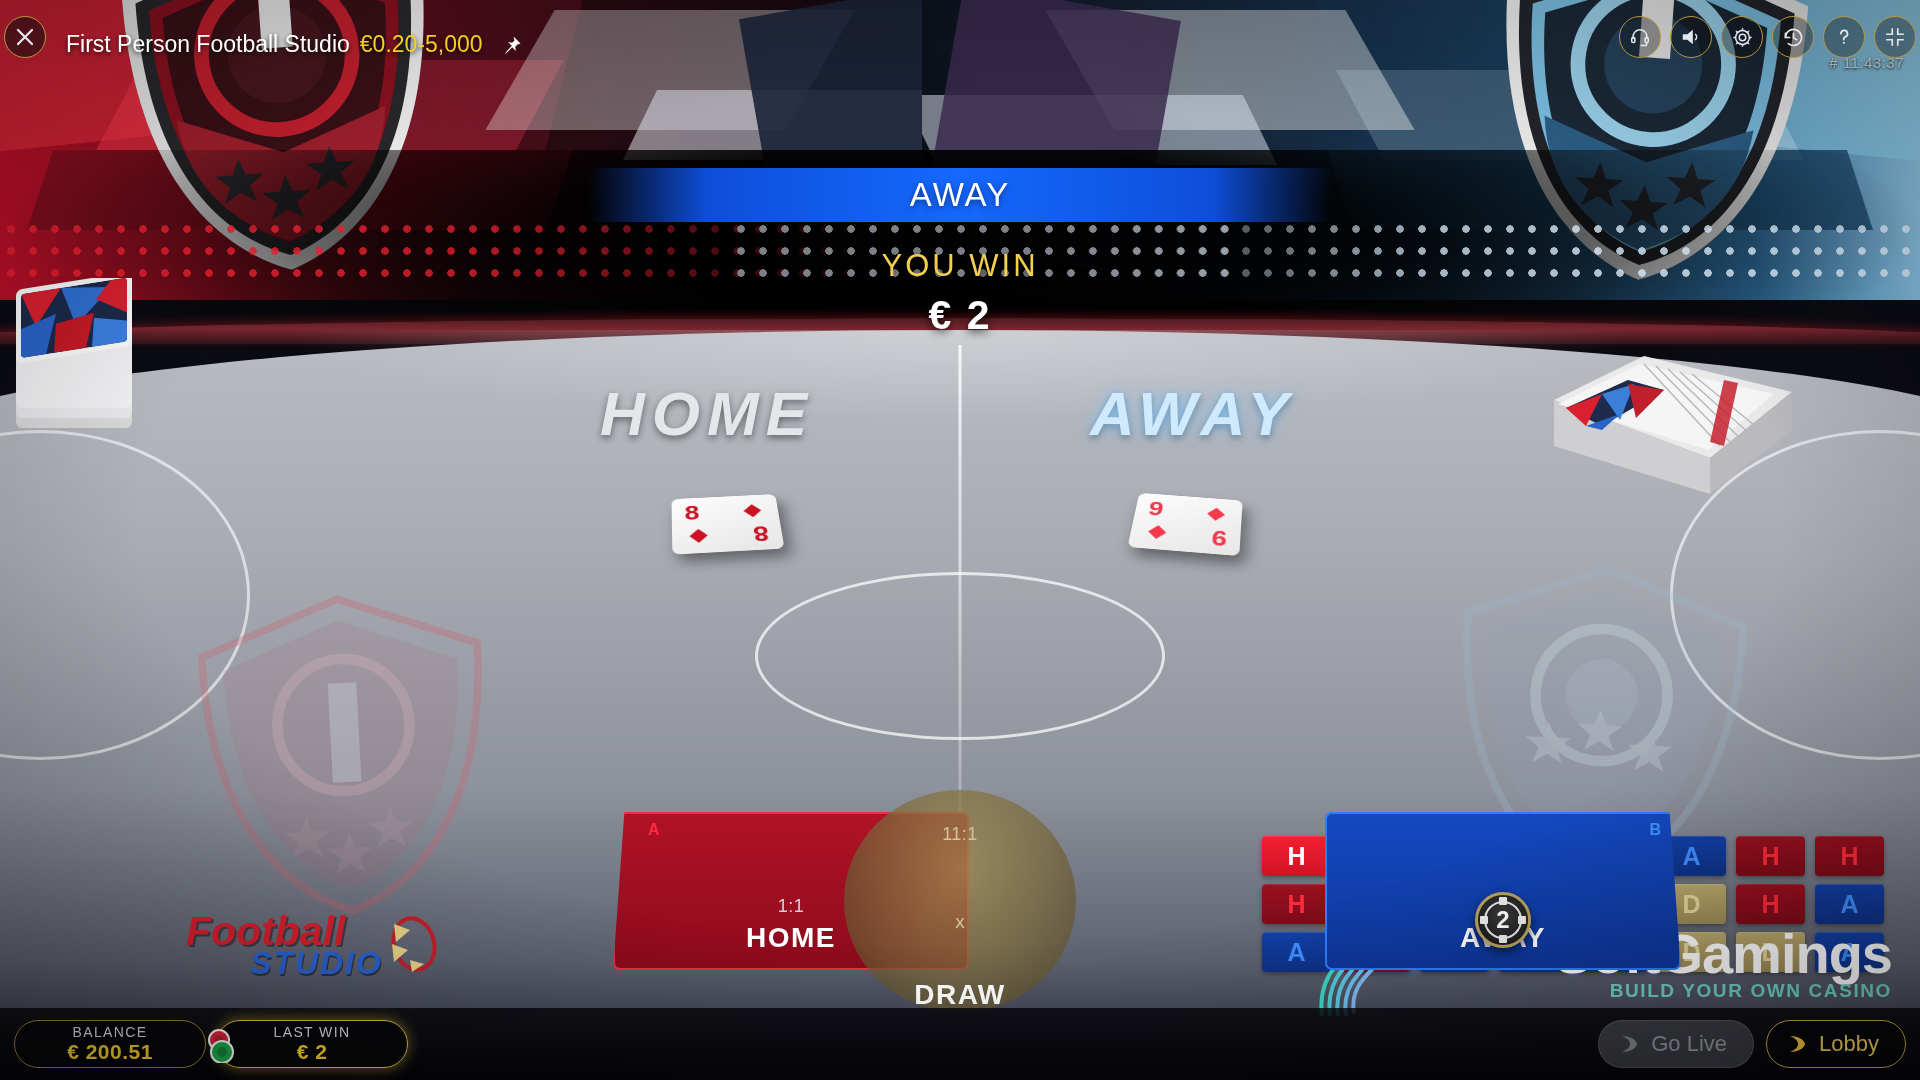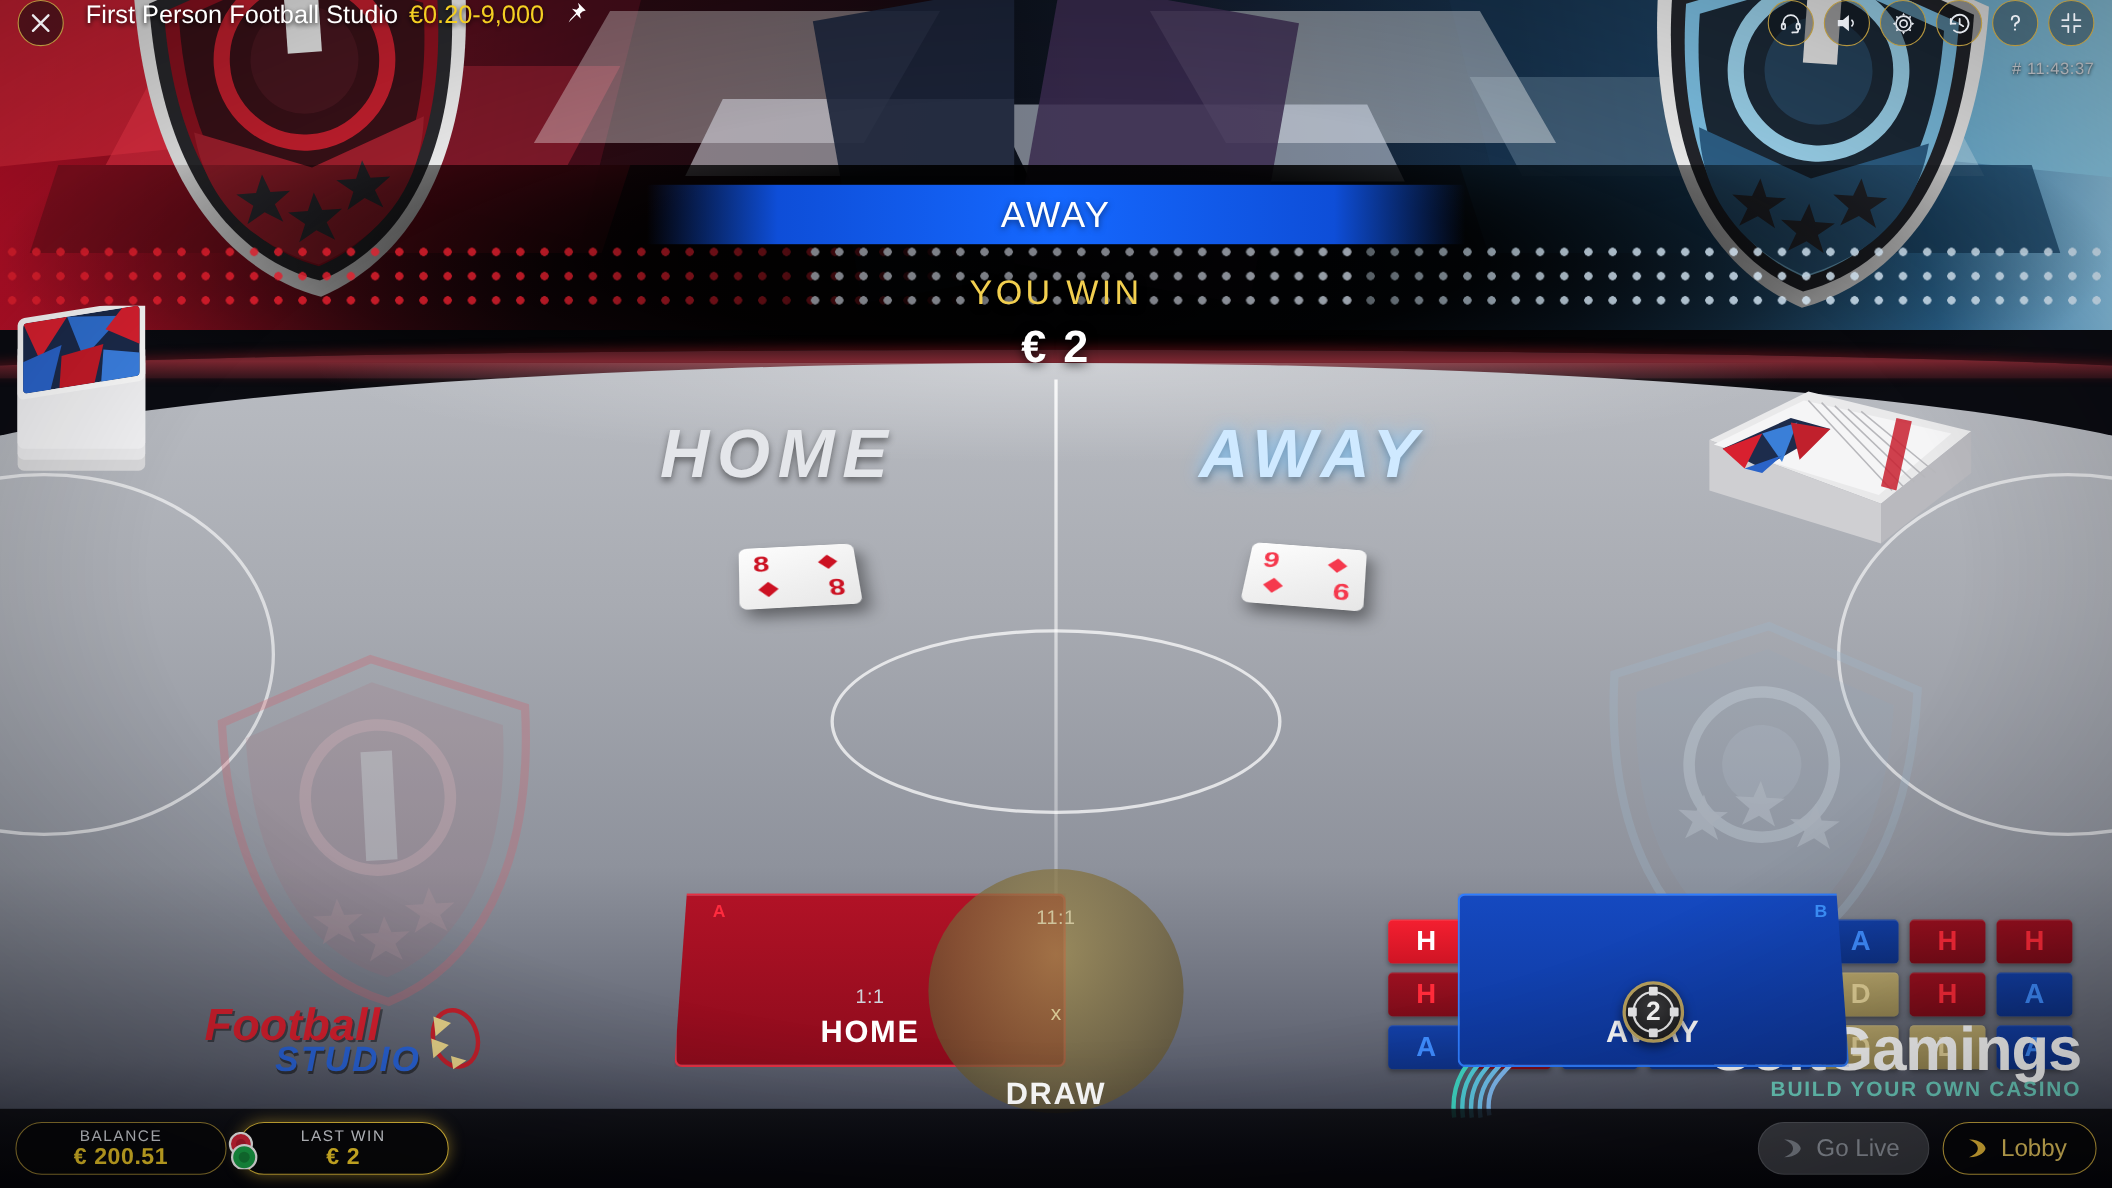--- a/index.html
+++ b/index.html
@@ -158,21 +158,21 @@
   .card-home { left: 672px; top: 486px; transform: perspective(620px) rotateX(42deg) rotate(-4deg); }
   .card-away { left: 1133px; top: 486px; transform: perspective(620px) rotateX(42deg) rotate(6deg); }
   .tl { left: 13px; top: 8px; }
   .br { right: 13px; bottom: 8px; transform: rotate(180deg); }
   .pip-tr { right: 16px; top: 12px; }
   .pip-bl { left: 16px; bottom: 12px; }
 
   
   .topbar {
     position: absolute; left: 0; right: 0; top: 0; height: 58px;
-    display: flex; align-items: flex-start; padding: 0 16px;
+    display: flex; align-items: flex-end; padding: 0 4px;
     z-index: 40;
   }
   .close-btn {
     width: 42px; height: 42px; border-radius: 50%;
     border: 1px solid #b5963f; background: rgba(10,10,12,.55);
     display: flex; align-items: center; justify-content: center;
     cursor: pointer; flex: none;
   }
   .game-title {
     margin-left: 20px; color: #fff; font-size: 23px; font-weight: 400;
@@ -624,21 +624,21 @@
     </div>
   </div>
 
   <div class="topbar">
     <div class="close-btn">
       <svg width="18" height="18" viewBox="0 0 18 18">
         <path d="M2 2 L16 16 M16 2 L2 16" stroke="#e9e9ec" stroke-width="2.2" stroke-linecap="round"></path>
       </svg>
     </div>
     <div class="game-title">First Person Football Studio</div>
-    <div class="bet-range">€0.20-9,000</div>
+    <div class="bet-range">€0.20-5,000</div>
     <svg class="pin-icon" viewBox="0 0 24 24">
       <path d="M14.5 2.5 L21.5 9.5 L18.5 10.5 L16.2 12.8 L17 17 L13.2 13.2 L7.5 18.9 L6 20.5 L7.5 17.5 L12.8 11.8 L9 8 L13.2 8.8 L15.5 6.5 Z" fill="#ffffff"></path>
     </svg>
     <div class="topbar-spacer"></div>
     <div class="tool-group">
       <div class="tool-btn">
         <svg width="22" height="22" viewBox="0 0 24 24" fill="none" stroke="#e3e6ec" stroke-width="1.7" stroke-linecap="round">
           <path d="M4.5 13.5 v-2 a7.5 7.5 0 0 1 15 0 v2"></path>
           <rect x="3" y="12.5" width="3.4" height="5.4" rx="1.4"></rect>
           <rect x="17.6" y="12.5" width="3.4" height="5.4" rx="1.4"></rect>

